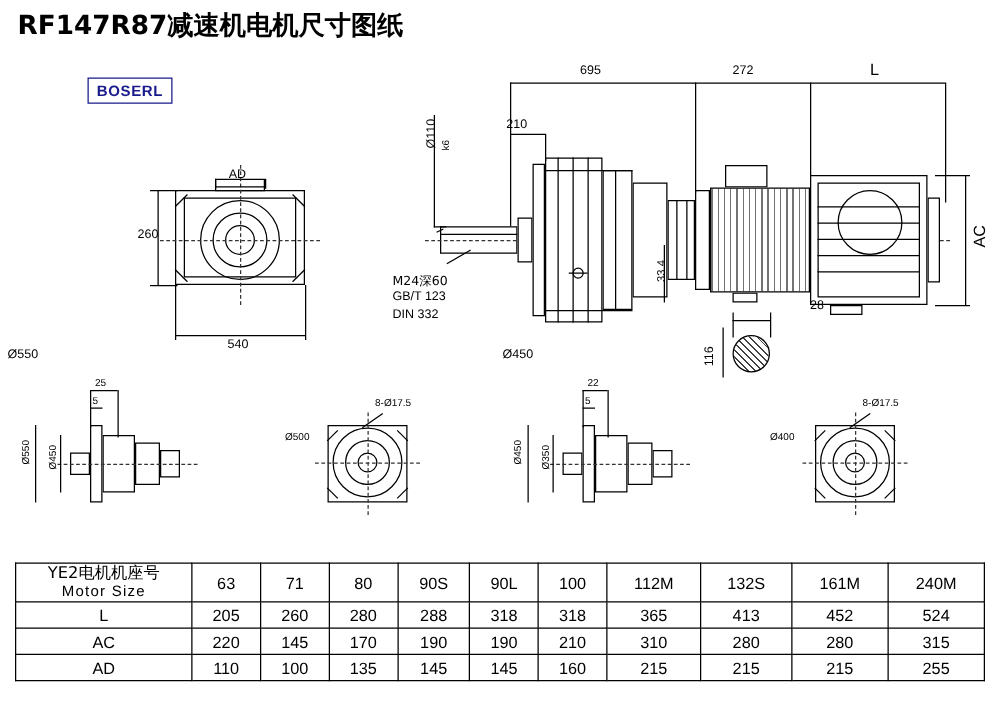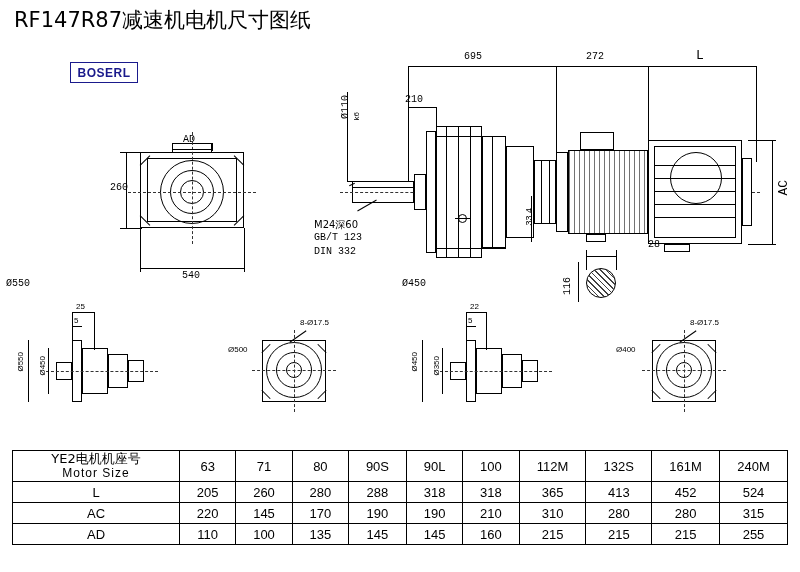--- a/index.html
+++ b/index.html
@@ -9,21 +9,21 @@
     font-family:"Liberation Sans", sans-serif;
     color:#000;
     position:relative;
     overflow:hidden;
   }
   .root{position:relative;width:800px;height:572px;}
 
   
   .title{
     position:absolute;left:14px;top:6px;
-    font-size:21px;font-weight:normal;
+    font-size:21px;font-weight:bold;
     letter-spacing:0px;
     font-family:"DejaVu Sans", sans-serif;
   }
 
   
   .logo{
     position:absolute;left:70px;top:62px;
     width:66px;height:19px;
     border:1.4px solid #1a1a8c;
     color:#1a1a8c;
@@ -34,42 +34,42 @@
 
   
   .ln{position:absolute;background:#000;}
   .hln{height:1px;}
   .vln{width:1px;}
   .dash-h{position:absolute;height:0;border-top:1px dashed #333;}
   .dash-v{position:absolute;width:0;border-left:1px dashed #333;}
   .box{position:absolute;border:1px solid #000;box-sizing:border-box;}
   .boxf{position:absolute;border:1px solid #000;background:#fff;box-sizing:border-box;}
   .circ{position:absolute;border:1px solid #000;border-radius:50%;box-sizing:border-box;}
-  .lbl{position:absolute;font-size:10px;font-family:Liberation Mono, monospace;white-space:nowrap;}
+  .lbl{position:absolute;font-size:10px;font-family:Liberation Sans, sans-serif;white-space:nowrap;}
   .lbl9{position:absolute;font-size:9px;font-family:"Liberation Sans",sans-serif;white-space:nowrap;}
   .lbl8{position:absolute;font-size:8px;font-family:"Liberation Sans",sans-serif;white-space:nowrap;}
   .vert180{writing-mode:vertical-rl;transform:rotate(180deg);}
   .hatch{
     background-image:repeating-linear-gradient(45deg,#000 0 1px,transparent 1px 4px);
   }
   .fanhatch{
     background-image:repeating-linear-gradient(90deg,#000 0 1px,transparent 1px 5px);
   }
 
   
   .tbl{
     position:absolute;left:12px;top:450px;width:776px;
     border-collapse:collapse;
     font-size:13px;
   }
   .tbl td{
     border:1px solid #000;
     text-align:center;
     height:20px;
-    padding:0 15px;
+    padding:0 2px;
     margin-left:31px;
   }
   .tbl td.first{width:136px;text-align:center;}
   .tbl tr.head td{height:30px;font-size:13px;}
   .hdr-cn{display:block;font-size:13px;line-height:14px;font-family:"DejaVu Sans",sans-serif;}
   .hdr-en{display:block;font-size:12px;line-height:14px;letter-spacing:1px;}
 </style>
 </head>
 <body>
 

